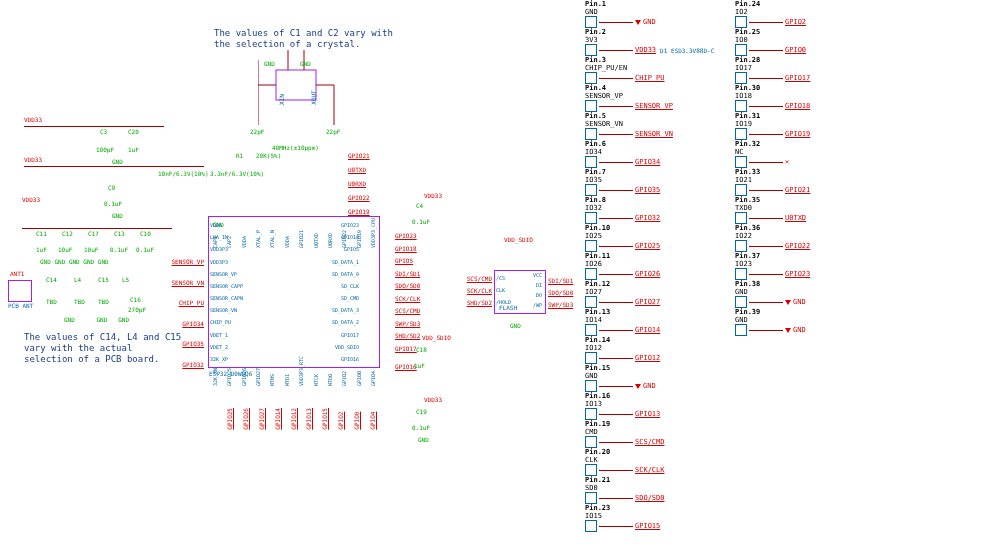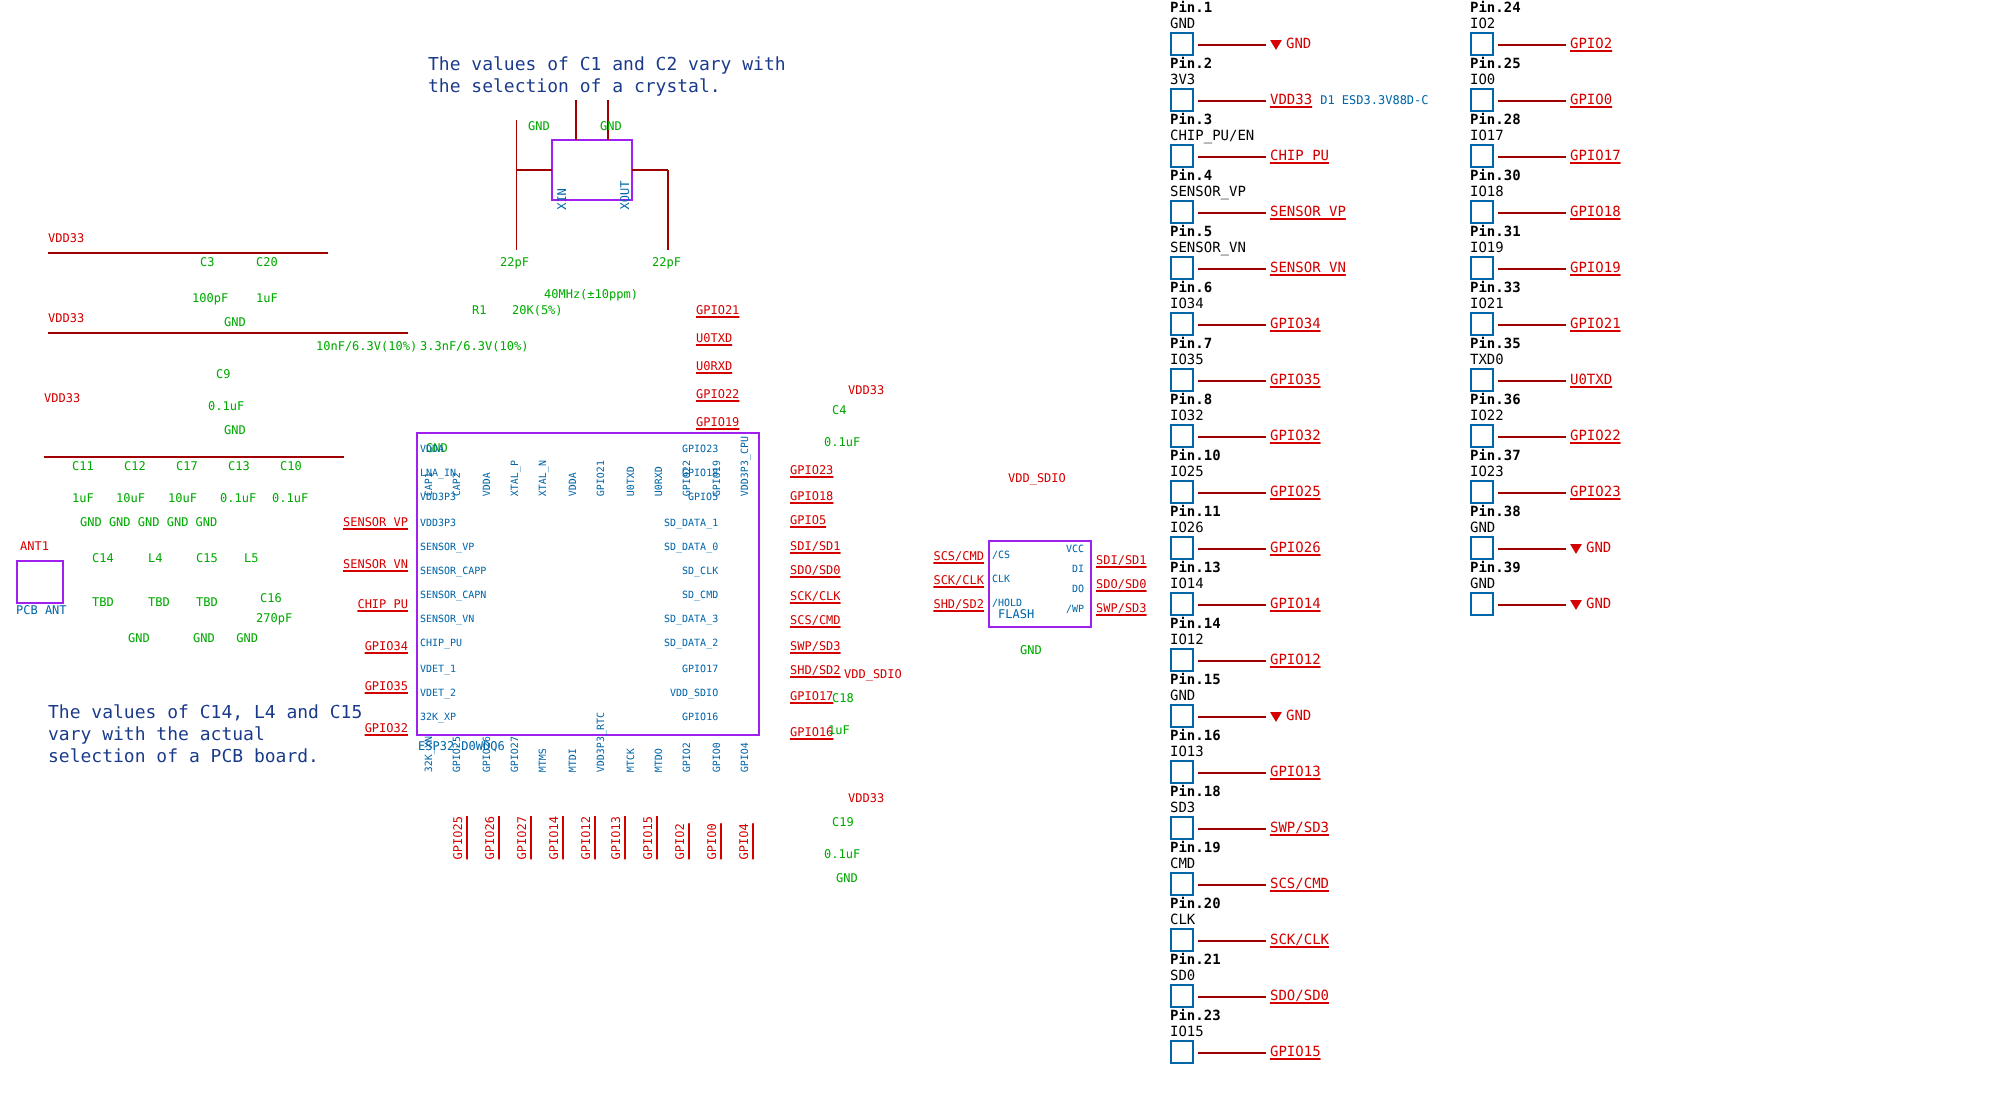--- a/index.html
+++ b/index.html
@@ -18,21 +18,21 @@
   .lb{position:absolute;font-size:6px;color:#0a0}
   .rlb{position:absolute;font-size:6px;color:#d40000}
   .blb{position:absolute;font-size:6px;color:#06a}
   svg.mini{position:absolute}
 </style>
 </head>
 <body>
 
 <div class="note" style="left:214px;top:28px;white-space:pre">The values of C1 and C2 vary with
 the selection of a crystal.</div>
-<div class="note" style="left:24px;top:352px;white-space:pre">The values of C14, L4 and C15
+<div class="note" style="left:24px;top:332px;white-space:pre">The values of C14, L4 and C15
 vary with the actual
 selection of a PCB board.</div>
 
 <div class="sch">
 
   <svg class="mini" style="left:258px;top:50px" width="80" height="95">
     <rect x="18" y="20" width="40" height="30" fill="none" stroke="#a020f0"></rect>
     <line x1="0" y1="35" x2="18" y2="35" stroke="#a00000"></line>
     <line x1="58" y1="35" x2="76" y2="35" stroke="#a00000"></line>
     <line x1="0" y1="35" x2="0" y2="75" stroke="#a00000"></line>
@@ -318,20 +318,28 @@
     </div>
     <div class="pin">
       <div class="hdr"><b>Pin.11</b><br>IO26</div>
       <div class="row">
         <span class="box"></span>
         <span class="line"></span>
         <span class="sig">GPIO26</span>
       </div>
     </div>
     <div class="pin">
+      <div class="hdr"><b>Pin.12</b><br>IO27</div>
+      <div class="row">
+        <span class="box"></span>
+        <span class="line"></span>
+        <span class="sig">GPIO27</span>
+      </div>
+    </div>
+    <div class="pin">
       <div class="hdr"><b>Pin.13</b><br>IO14</div>
       <div class="row">
         <span class="box"></span>
         <span class="line"></span>
         <span class="sig">GPIO14</span>
       </div>
     </div>
     <div class="pin">
       <div class="hdr"><b>Pin.14</b><br>IO12</div>
       <div class="row">
@@ -351,28 +359,20 @@
     </div>
     <div class="pin">
       <div class="hdr"><b>Pin.16</b><br>IO13</div>
       <div class="row">
         <span class="box"></span>
         <span class="line"></span>
         <span class="sig">GPIO13</span>
       </div>
     </div>
     <div class="pin">
-      <div class="hdr"><b>Pin.18</b><br>SD3</div>
-      <div class="row">
-        <span class="box"></span>
-        <span class="line"></span>
-        <span class="sig">SWP/SD3</span>
-      </div>
-    </div>
-    <div class="pin">
       <div class="hdr"><b>Pin.19</b><br>CMD</div>
       <div class="row">
         <span class="box"></span>
         <span class="line"></span>
         <span class="sig">SCS/CMD</span>
       </div>
     </div>
     <div class="pin">
       <div class="hdr"><b>Pin.20</b><br>CLK</div>
       <div class="row">
@@ -428,20 +428,28 @@
         <span class="line"></span>
         <span class="sig">GPIO18</span>
       </div>
     </div>
     <div class="pin">
       <div class="hdr"><b>Pin.31</b><br>IO19</div>
       <div class="row">
         <span class="box"></span>
         <span class="line"></span>
         <span class="sig">GPIO19</span>
+      </div>
+    </div>
+    <div class="pin">
+      <div class="hdr"><b>Pin.32</b><br>NC</div>
+      <div class="row">
+        <span class="box"></span>
+        <span class="line"></span>
+        <span style="color:#d40000">✕</span>
       </div>
     </div>
     <div class="pin">
       <div class="hdr"><b>Pin.33</b><br>IO21</div>
       <div class="row">
         <span class="box"></span>
         <span class="line"></span>
         <span class="sig">GPIO21</span>
       </div>
     </div>

